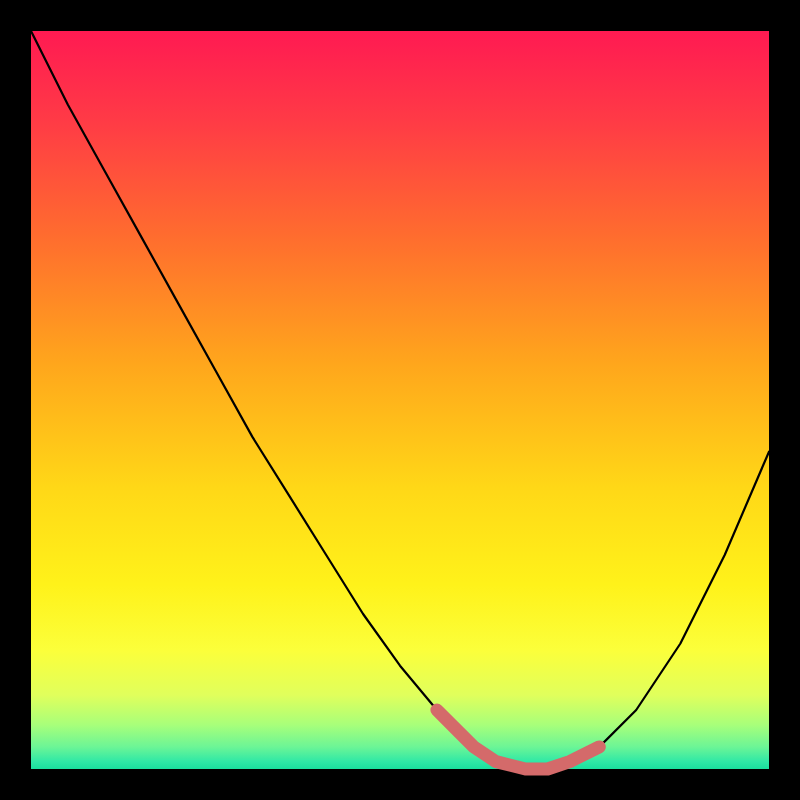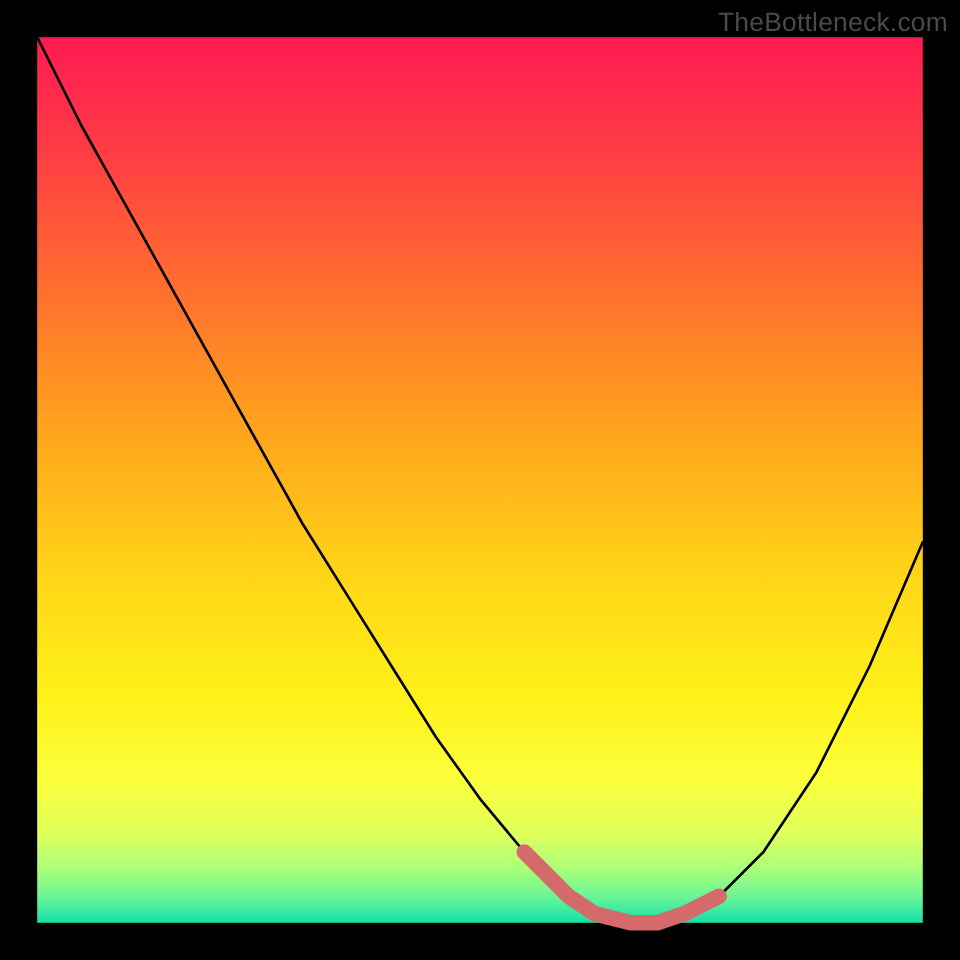--- a/index.html
+++ b/index.html
@@ -64,15 +64,14 @@
 
   <div class="plot">
 
     <svg class="curve" viewBox="0 0 738 738" preserveAspectRatio="none">
       <path id="curve-path" fill="none" stroke="#000" stroke-width="2.2" stroke-linecap="round" stroke-linejoin="round" d="M0.0 0.0 L36.9 73.8 L73.8 140.2 L110.7 206.6 L147.6 273.1 L184.5 339.5 L221.4 405.9 L258.3 464.9 L295.2 524.0 L332.1 583.0 L369.0 634.7 L405.9 679.0 L428.0 701.1 L442.8 715.9 L464.9 730.6 L494.5 738.0 L516.6 738.0 L538.7 730.6 L568.3 715.9 L605.2 679.0 L649.4 612.5 L693.7 524.0 L738.0 420.7"></path>
       <path id="highlight-path" fill="none" stroke="#d46a6a" stroke-width="13" stroke-linecap="round" stroke-linejoin="round" d="M405.9 679.0 L428.0 701.1 L442.8 715.9 L464.9 730.6 L494.5 738.0 L516.6 738.0 L538.7 730.6 L568.3 715.9"></path>
     </svg>
 
   </div>
 
-  <div class="watermark">TheBottleneck.com</div>
 
 </div>
 
 </body></html>

